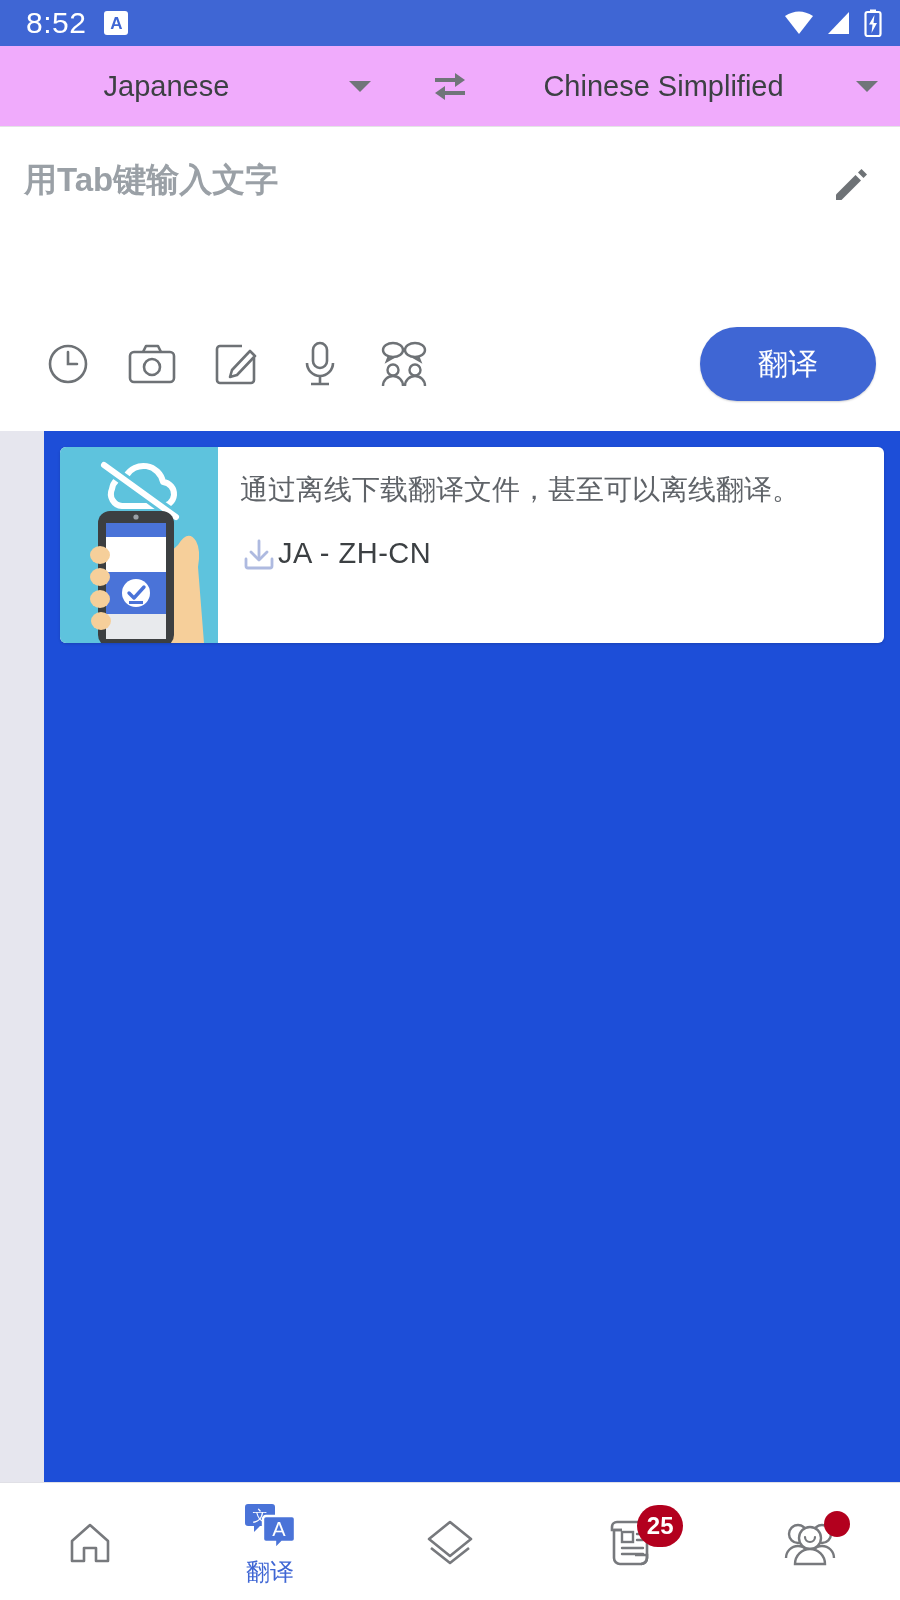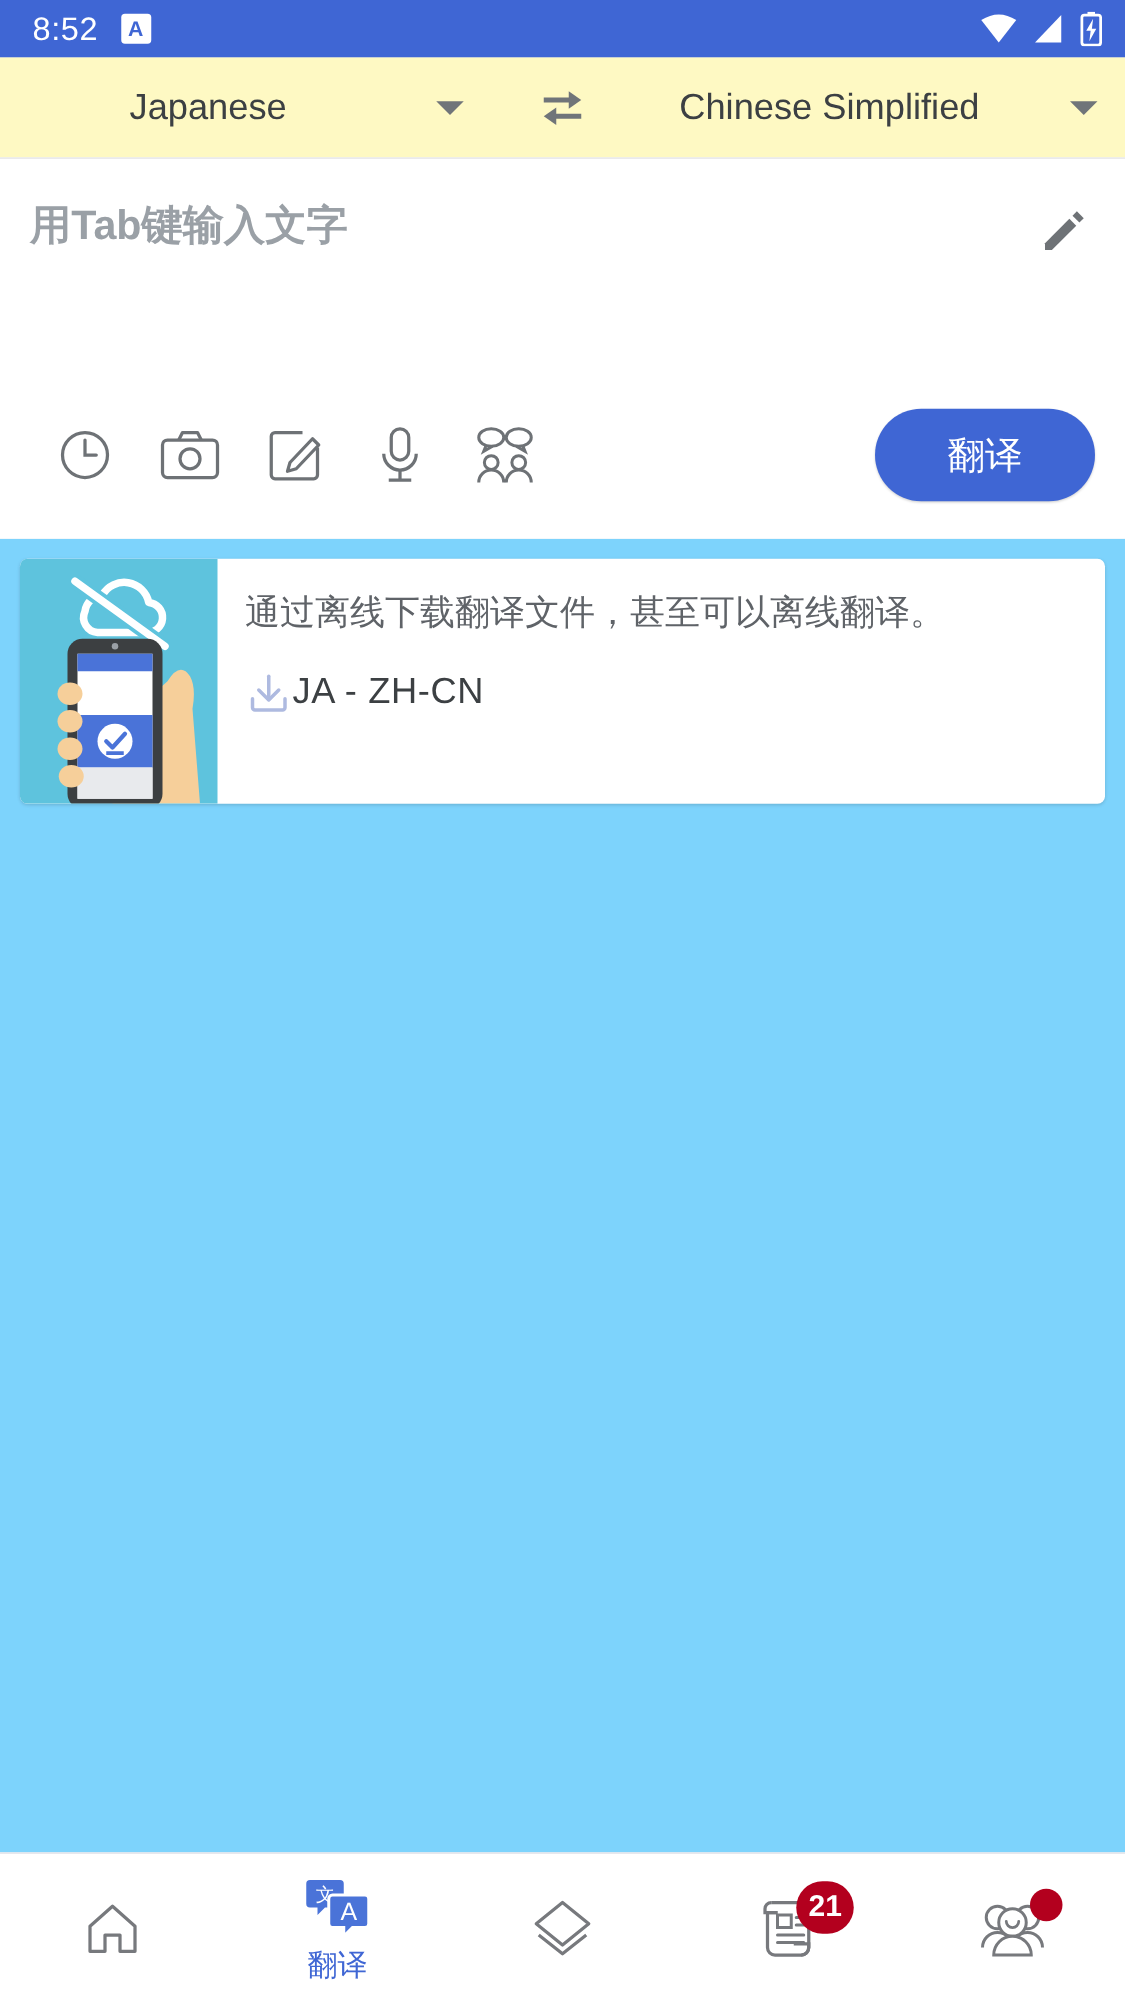--- a/index.html
+++ b/index.html
@@ -23,41 +23,41 @@
   .status-bar {
     height: 46px;
     background: #3f66d4;
     display: flex;
     align-items: center;
     padding: 0 18px 0 26px;
     flex: none;
   }
   .status-time {
     color: #ffffff;
-    font-size: 26px;
+    font-size: 30px;
     letter-spacing: .5px;
   }
   .status-left-icons { display: flex; align-items: center; margin-left: 18px; }
   .appbadge {
     width: 24px; height: 24px;
     background: #ffffff;
     border-radius: 3px;
     color: #3f66d4;
     font-size: 17px;
     font-weight: bold;
     display: flex; align-items: center; justify-content: center;
     line-height: 1;
   }
   .status-spacer { flex: 1; }
   .status-right-icons { display: flex; align-items: center; gap: 12px; }
 
   
   .lang-bar {
     height: 80px;
-    background: #fef9c3;
+    background: #f0abfc;
     display: flex;
     align-items: center;
     flex: none;
   }
   .lang-chip {
     flex: 1;
     display: flex;
     align-items: center;
     justify-content: center;
     gap: 0;
@@ -130,23 +130,24 @@
     height: 74px;
     display: flex; align-items: center; justify-content: center;
     font-size: 30px;
     border: none;
     box-shadow: 0 1px 2px rgba(0,0,0,.18);
   }
 
   
   .content {
     flex: 1;
-    background: #7dd3fc;
+    background: #1d4ed8;
     padding: 16px 16px 0 16px;
     overflow: hidden;
+    margin-left: 44px;
   }
   .offline-card {
     background: #ffffff;
     border-radius: 6px;
     box-shadow: 0 1px 3px rgba(0,0,0,.16);
     display: flex;
     height: 196px;
     overflow: hidden;
   }
   .offline-illus {
@@ -393,21 +394,21 @@
     </div>
 
     <div class="nav-item">
       <svg width="52" height="56" viewBox="0 0 52 56">
         <path d="M13 8 H43 V44 a6 6 0 0 1 -6 6 H16 a6 6 0 0 1 -6 -6 V16 H18" fill="none" stroke="#77797d" stroke-width="2.6" stroke-linejoin="round"></path>
         <path d="M13 8 a5 5 0 0 0 -5 5 v3 h10" fill="none" stroke="#77797d" stroke-width="2.6"></path>
         <rect x="18" y="18" width="11" height="10" fill="none" stroke="#77797d" stroke-width="2.4"></rect>
         <path d="M33 20 H39 M33 26 H39 M18 34 H39 M18 40 H39" stroke="#77797d" stroke-width="2.4" stroke-linecap="round"></path>
         <path d="M37 50 a6 6 0 0 0 6 -6 v-3 H31" fill="none" stroke="#77797d" stroke-width="2.6"></path>
       </svg>
-      <span class="nav-badge">21</span>
+      <span class="nav-badge">25</span>
     </div>
 
     <div class="nav-item">
       <svg width="58" height="52" viewBox="0 0 58 52">
         <circle cx="17" cy="18" r="9" fill="none" stroke="#77797d" stroke-width="2.4"></circle>
         <circle cx="41" cy="18" r="9" fill="none" stroke="#77797d" stroke-width="2.4"></circle>
         <path d="M5 42 a12 12 0 0 1 24 0" fill="none" stroke="#77797d" stroke-width="2.4"></path>
         <path d="M29 42 a12 12 0 0 1 24 0" fill="none" stroke="#77797d" stroke-width="2.4"></path>
         <circle cx="29" cy="22" r="11" fill="#ffffff" stroke="#77797d" stroke-width="2.4"></circle>
         <path d="M24 21 a5 5 0 0 0 10 0" fill="none" stroke="#77797d" stroke-width="2.2" stroke-linecap="round"></path>

